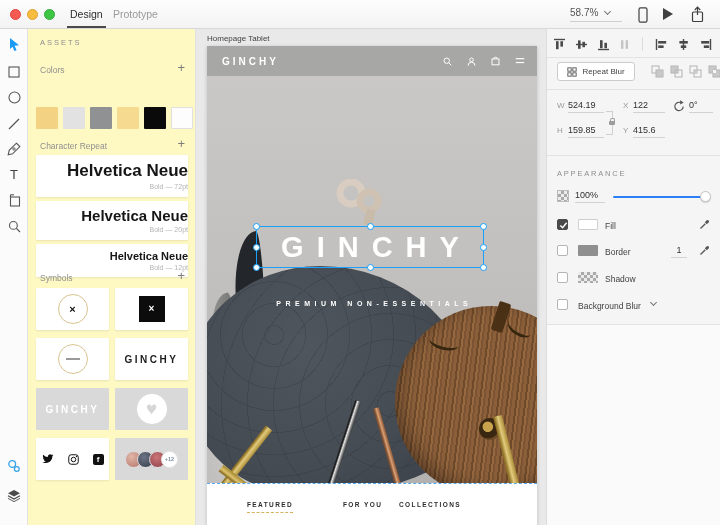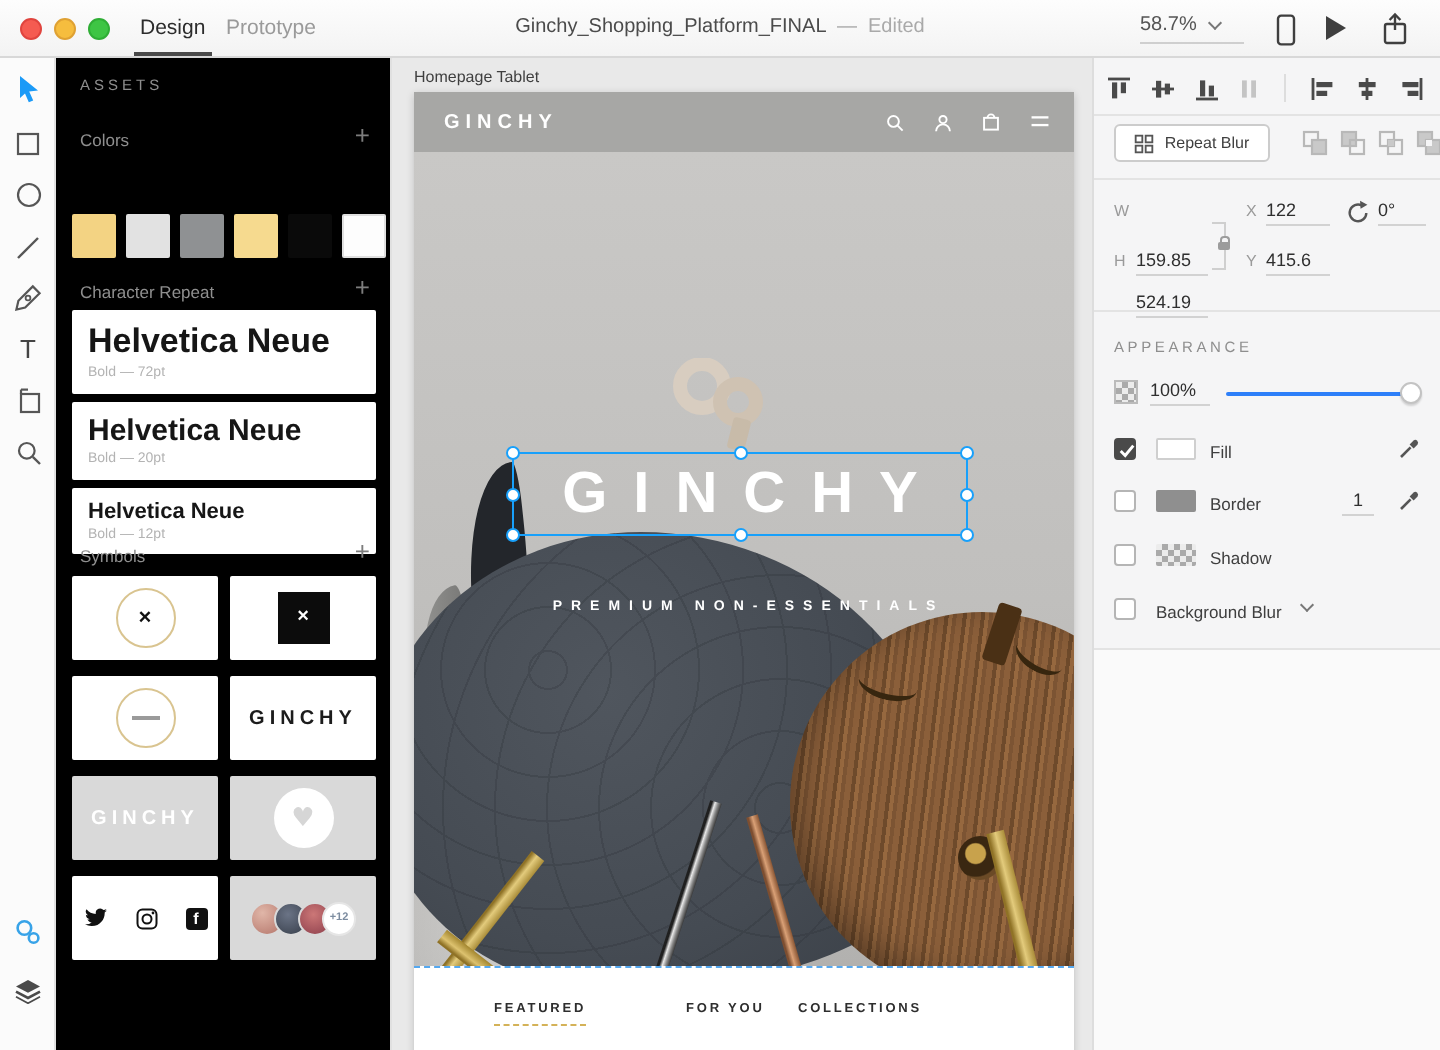--- a/index.html
+++ b/index.html
@@ -25,21 +25,21 @@
     border-bottom:1px solid #cfcfcf; padding-bottom:3px; display:flex; align-items:center; gap:7px; }
   .chev { width:5px; height:5px; border-right:1.4px solid #777; border-bottom:1.4px solid #777; transform:rotate(45deg); display:inline-block; margin-top:-3px; }
   .tb-icon { position:absolute; top:6px; }
   .play-tri { width:0; height:0; border-left:10px solid #3f3f3f; border-top:6px solid transparent; border-bottom:6px solid transparent; margin-top:2px; }
 
   
   .toolrail { position:absolute; left:0; top:29px; width:28px; bottom:0; background:#fbfbfb; border-right:1px solid #e2e2e2; z-index:40; }
   .tool { position:absolute; left:0; width:28px; height:22px; display:flex; align-items:center; justify-content:center; }
 
   
-  .assets { position:absolute; left:28px; top:29px; width:168px; bottom:0; background:#000000; border-right:1px solid #e0e0e0; z-index:40; }
+  .assets { position:absolute; left:28px; top:29px; width:168px; bottom:0; background:#fef9c3; border-right:1px solid #e0e0e0; z-index:40;text-align:right; }
   .sec-head { position:absolute; left:12px; font-size:7.5px; letter-spacing:2px; color:#8e8e8e; }
   .sub-label { position:absolute; left:12px; font-size:8.5px; color:#8f8f8f; }
   .add-btn { position:absolute; right:10px; font-size:13px; font-weight:300; color:#7d7d7d; line-height:10px; cursor:default; }
   .swatch { position:absolute; width:22px; height:22px; top:78px; border-radius:1px; }
   .card { position:absolute; left:8px; width:152px; background:#fff; box-shadow:0 1px 2px rgba(0,0,0,0.09); border-radius:1px; }
   .cs-name { color:#161616; font-weight:bold; padding:6px 0 0 8px; letter-spacing:0; }
   .cs-detail { color:#b3b3b3; font-size:7px; padding:2px 0 0 8px; }
   .sym-card { position:absolute; width:73px; height:42px; background:#fff; box-shadow:0 1px 2px rgba(0,0,0,0.09);
     display:flex; align-items:center; justify-content:center; border-radius:1px; }
   .sym-card.gray { background:#d9d9d9; box-shadow:none; }
@@ -161,25 +161,20 @@
 </style>
 </head>
 <body>
 
 <div class="titlebar">
   <span class="traffic t-red"></span>
   <span class="traffic t-yellow"></span>
   <span class="traffic t-green"></span>
   <span class="mode-tab active tab-design">Design</span>
   <span class="mode-tab tab-prototype">Prototype</span>
-  <div class="doc-title">
-    <span>Ginchy_Shopping_Platform_FINAL</span>
-    <span class="muted">&nbsp;</span><span class="muted">—</span>
-    <span class="muted">&nbsp;</span><span class="muted">Edited</span>
-  </div>
   <div class="zoom-ctrl">
     <span>58.7%</span>
     <span class="chev"></span>
   </div>
   <div class="tb-icon" style="left:638px; top:7px;">
     <svg width="10" height="16" viewBox="0 0 10 16">
         <rect x="1" y="0.8" width="8" height="14.4" rx="1.6" fill="none" stroke="#3f3f3f" stroke-width="1.2"></rect>
       </svg>
   </div>
   <div class="tb-icon" style="left:663px;">
@@ -482,21 +477,21 @@
       </svg>
     <svg width="13" height="13" viewBox="0 0 13 13">
         <rect x="1" y="1" width="7" height="7" fill="#c9c9c9" stroke="#b8b8b8" stroke-width="1.1"></rect>
         <rect x="5" y="5" width="7" height="7" fill="#c9c9c9" stroke="#b8b8b8" stroke-width="1.1"></rect>
         <rect x="5" y="5" width="3" height="3" fill="#f5f5f6"></rect>
       </svg>
   </div>
   <div class="insp-divider" style="top:60px;"></div>
 
   <span class="fld-label" style="left:10px; top:72px;">W</span>
-  <span class="fld-value" style="left:21px; top:71px; width:36px;margin-top:46px;">524.19</span>
+  <span class="fld-value" style="left:21px; top:71px; width:36px;">524.19</span>
   <span class="fld-label" style="left:76px; top:72px;">X</span>
   <span class="fld-value" style="left:86px; top:71px; width:32px;">122</span>
   <span class="abs" style="left:126px; top:71px;">
     <svg width="12" height="12" viewBox="0 0 13 13">
         <path d="M11 7 A4.5 4.5 0 1 1 8.6 3" fill="none" stroke="#555" stroke-width="1.3"></path>
         <polygon points="7.6,0.4 11.6,2.6 7.9,4.8" fill="#555"></polygon>
       </svg>
   </span>
   <span class="fld-value" style="left:142px; top:71px; width:24px;">0°</span>
   <span class="fld-label" style="left:10px; top:97px;">H</span>

